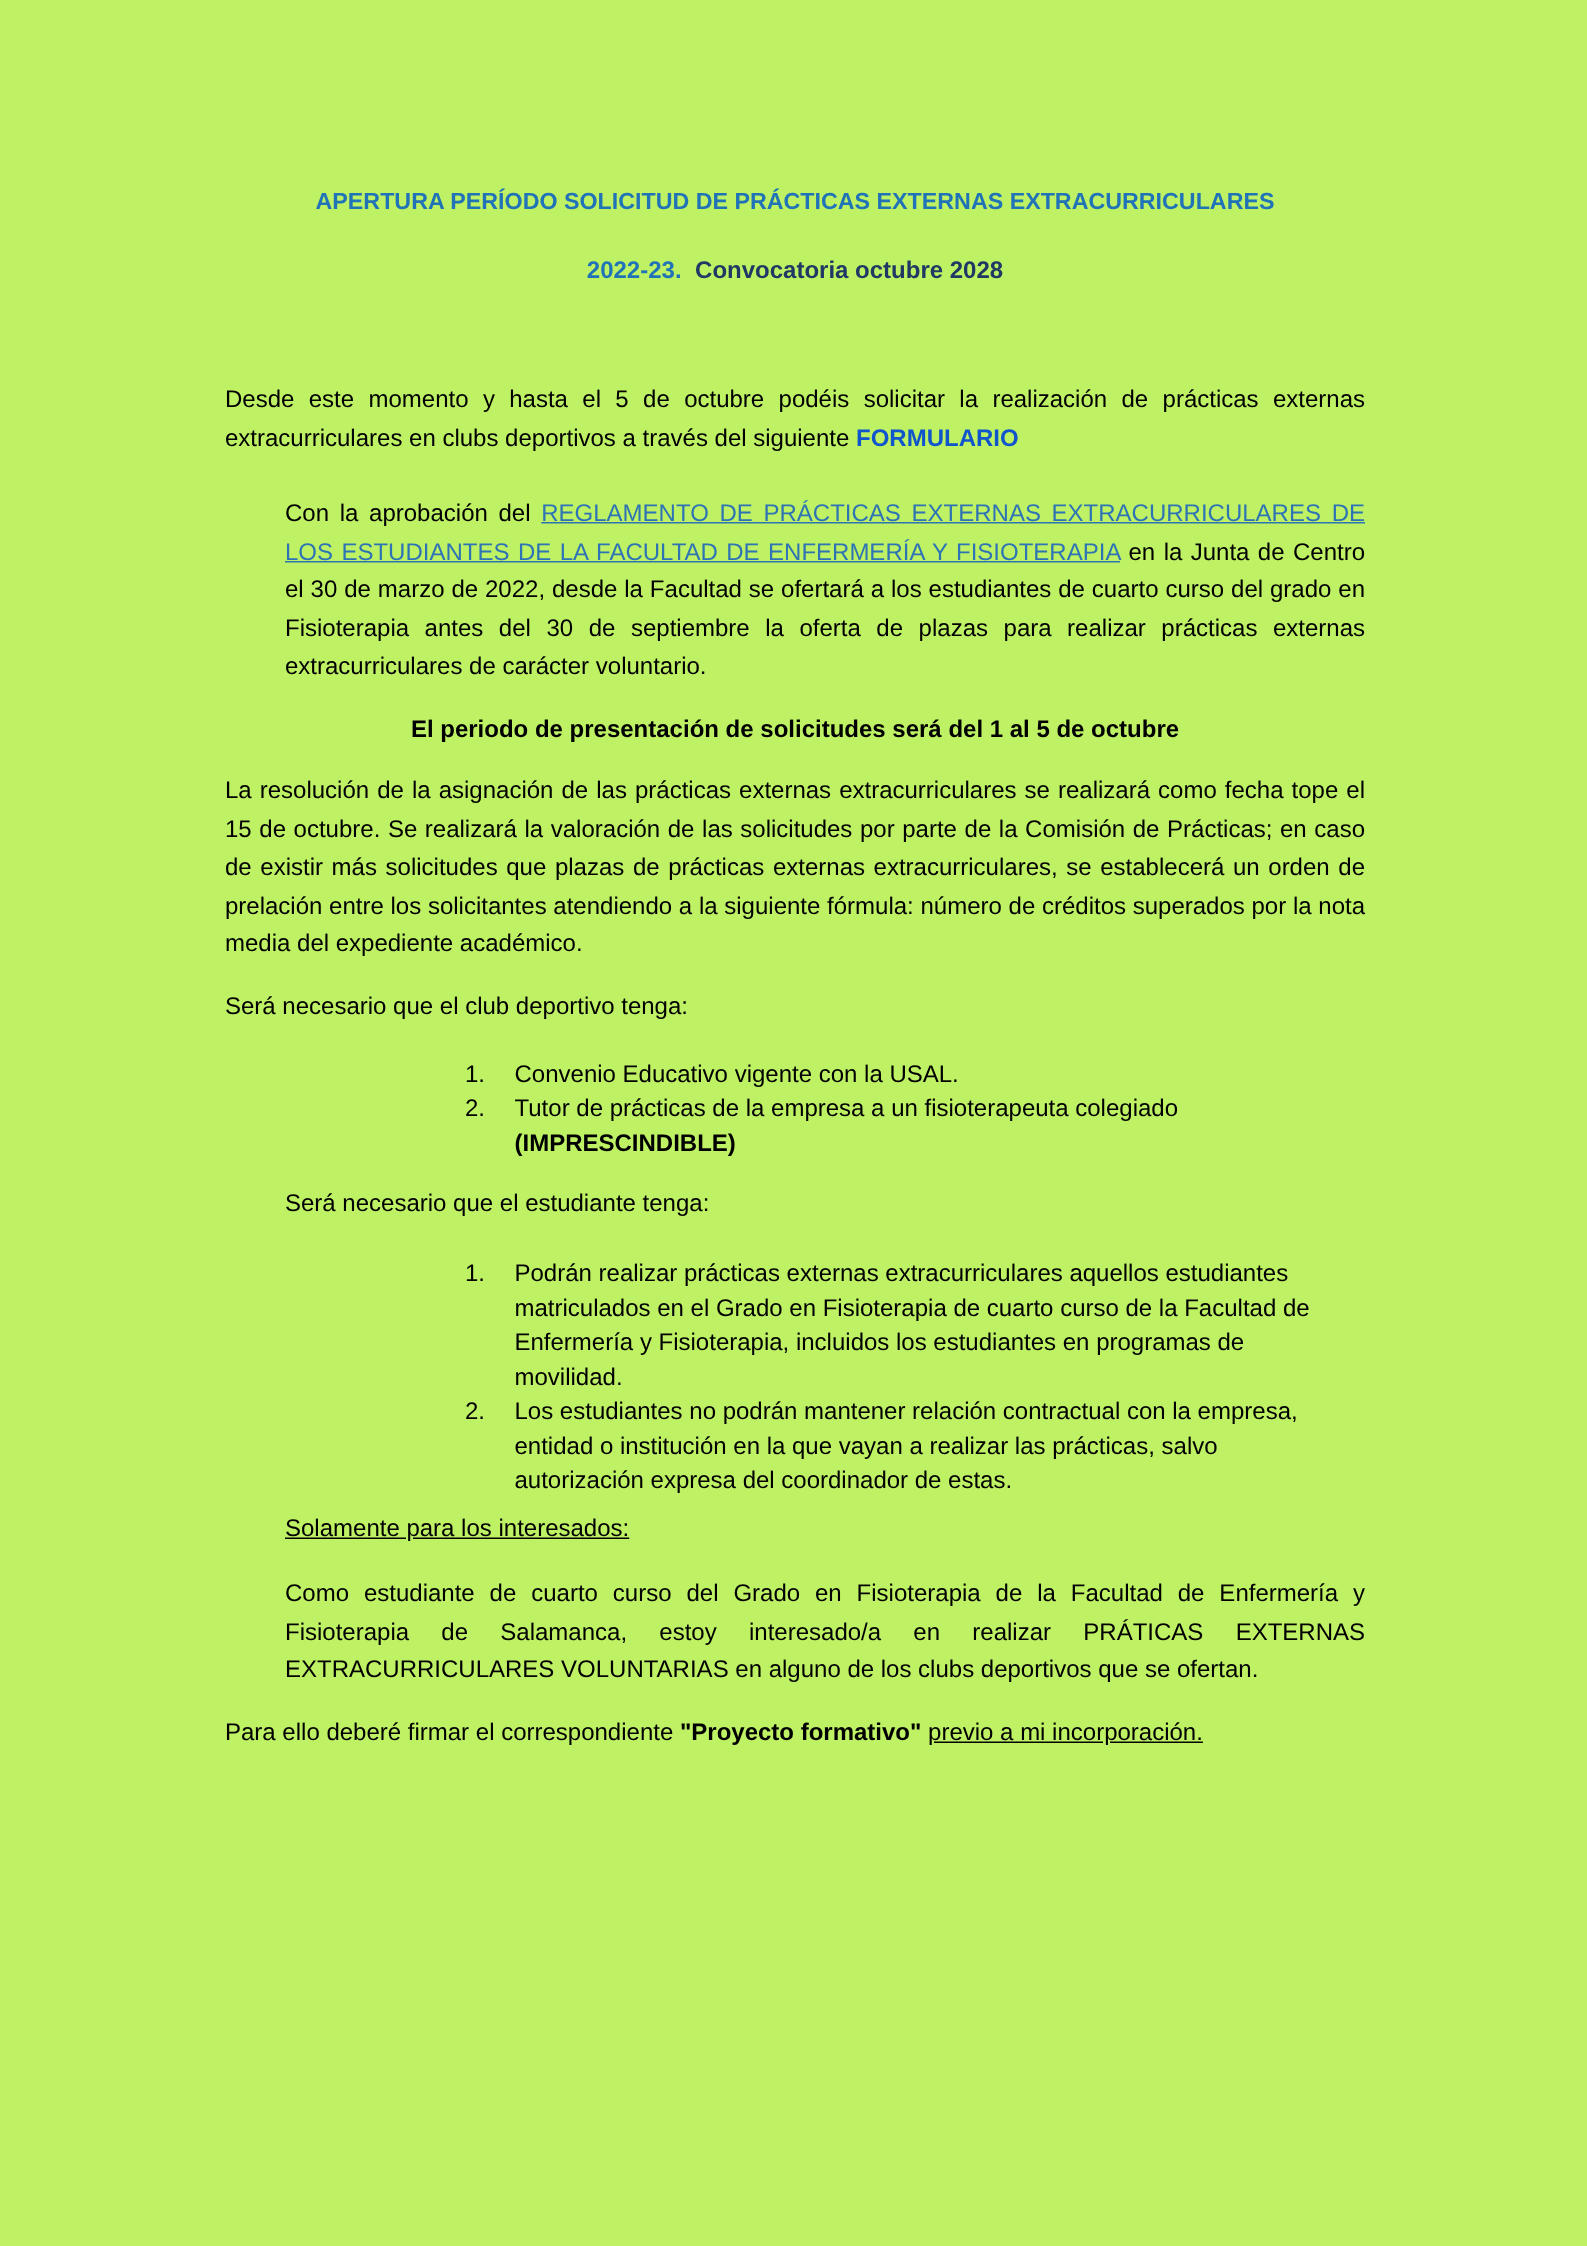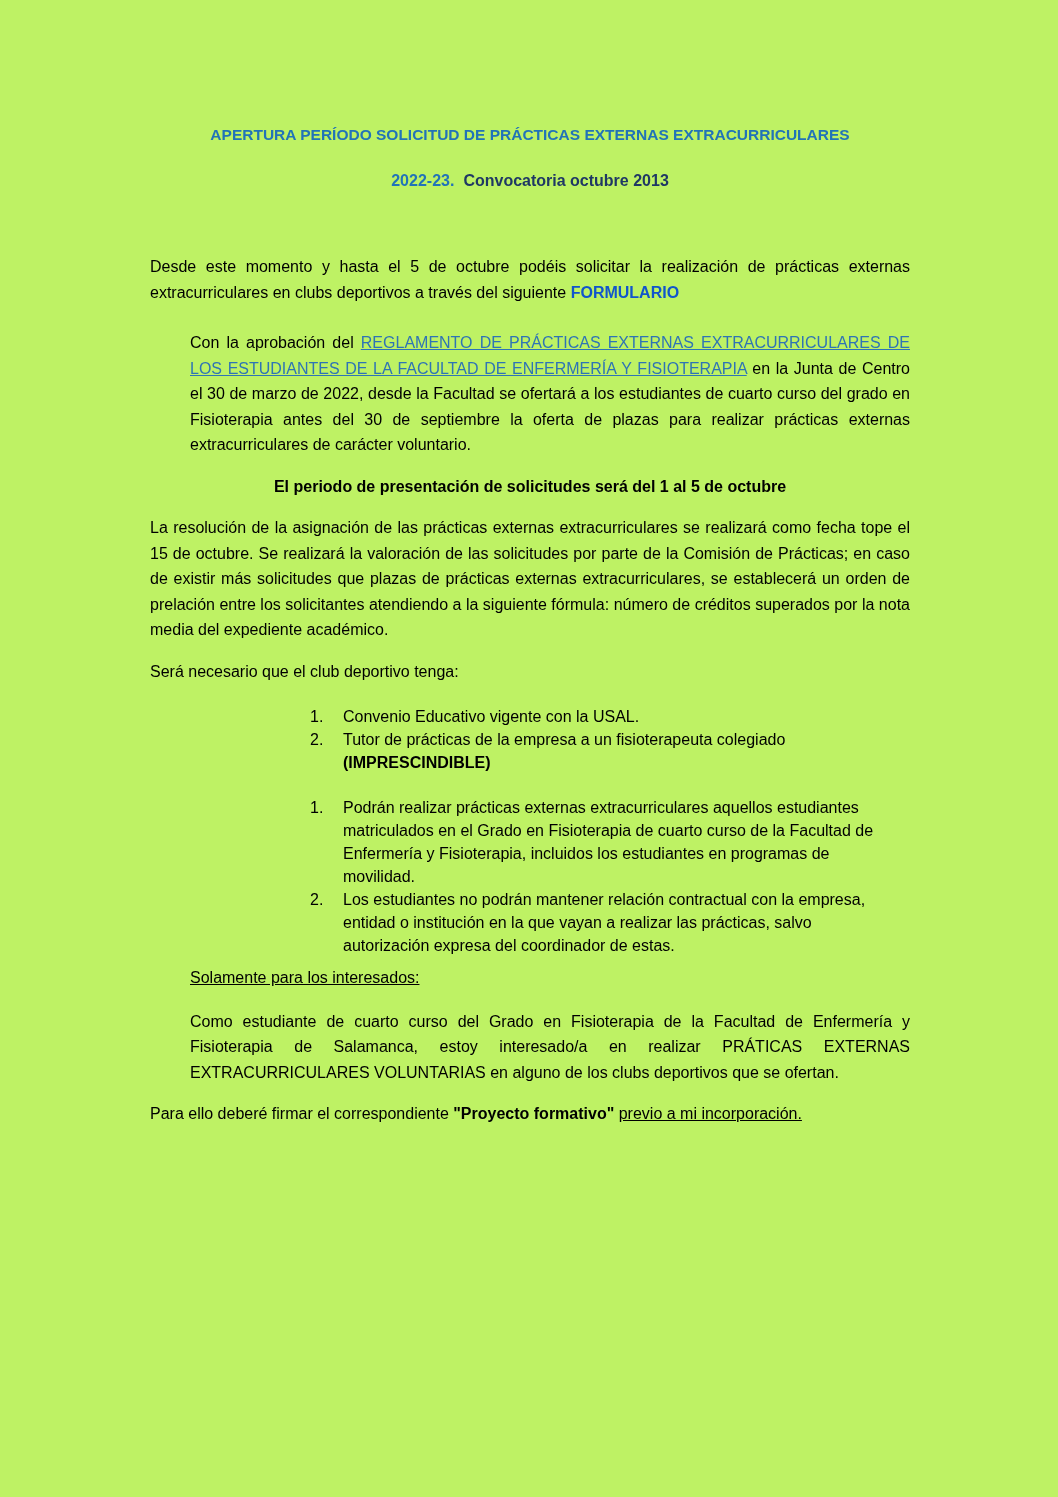--- a/index.html
+++ b/index.html
@@ -83,21 +83,21 @@
 </style>
 </head>
 <body>
 
 <div class="page">
   <div class="content">
 
     <div class="doc-title">APERTURA PERÍODO SOLICITUD DE PRÁCTICAS EXTERNAS EXTRACURRICULARES</div>
 
     <div class="doc-subtitle">
-      <span class="subtitle-year">2022-23.</span><span class="subtitle-session">Convocatoria octubre 2013</span>
+      <span class="subtitle-year">2022-23.</span><span class="subtitle-session">Convocatoria octubre 2028</span>
     </div>
 
     <p class="para p-intro"><span>Desde este momento y hasta el 5 de octubre podéis solicitar la realización de prácticas externas extracurriculares en clubs deportivos a través del siguiente</span> <a class="link-formulario">FORMULARIO</a></p>
 
     <p class="para p-approval"><span>Con la aprobación del</span> <a class="link-reglamento">REGLAMENTO DE PRÁCTICAS EXTERNAS EXTRACURRICULARES DE LOS ESTUDIANTES DE LA FACULTAD DE ENFERMERÍA Y FISIOTERAPIA</a> <span>en la Junta de Centro el 30 de marzo de 2022, desde la Facultad se ofertará a los estudiantes de cuarto curso del grado en Fisioterapia antes del 30 de septiembre la oferta de plazas para realizar prácticas externas extracurriculares de carácter voluntario.</span></p>
 
     <p class="deadline">El periodo de presentación de solicitudes será del 1 al 5 de octubre</p>
 
     <p class="para p-resolution">La resolución de la asignación de las prácticas externas extracurriculares se realizará como fecha tope el 15 de octubre. Se realizará la valoración de las solicitudes por parte de la Comisión de Prácticas; en caso de existir más solicitudes que plazas de prácticas externas extracurriculares, se establecerá un orden de prelación entre los solicitantes atendiendo a la siguiente fórmula: número de créditos superados por la nota media del expediente académico.</p>
 
@@ -107,20 +107,21 @@
       <div class="li">
         <span class="num">1.</span>
         <span class="itext">Convenio Educativo vigente con la USAL.</span>
       </div>
       <div class="li">
         <span class="num">2.</span>
         <span class="itext club-narrow"><span>Tutor de prácticas de la empresa a un fisioterapeuta colegiado</span> <span class="imp">(IMPRESCINDIBLE)</span></span>
       </div>
     </div>
 
+    <p class="req-heading indent heading-student">Será necesario que el estudiante tenga:</p>
 
     <div class="list list-student">
       <div class="li">
         <span class="num">1.</span>
         <span class="itext">Podrán realizar prácticas externas extracurriculares aquellos estudiantes matriculados en el Grado en Fisioterapia de cuarto curso de la Facultad de Enfermería y Fisioterapia, incluidos los estudiantes en programas de movilidad.</span>
       </div>
       <div class="li">
         <span class="num">2.</span>
         <span class="itext">Los estudiantes no podrán mantener relación contractual con la empresa, entidad o institución en la que vayan a realizar las prácticas, salvo autorización expresa del coordinador de estas.</span>
       </div>

